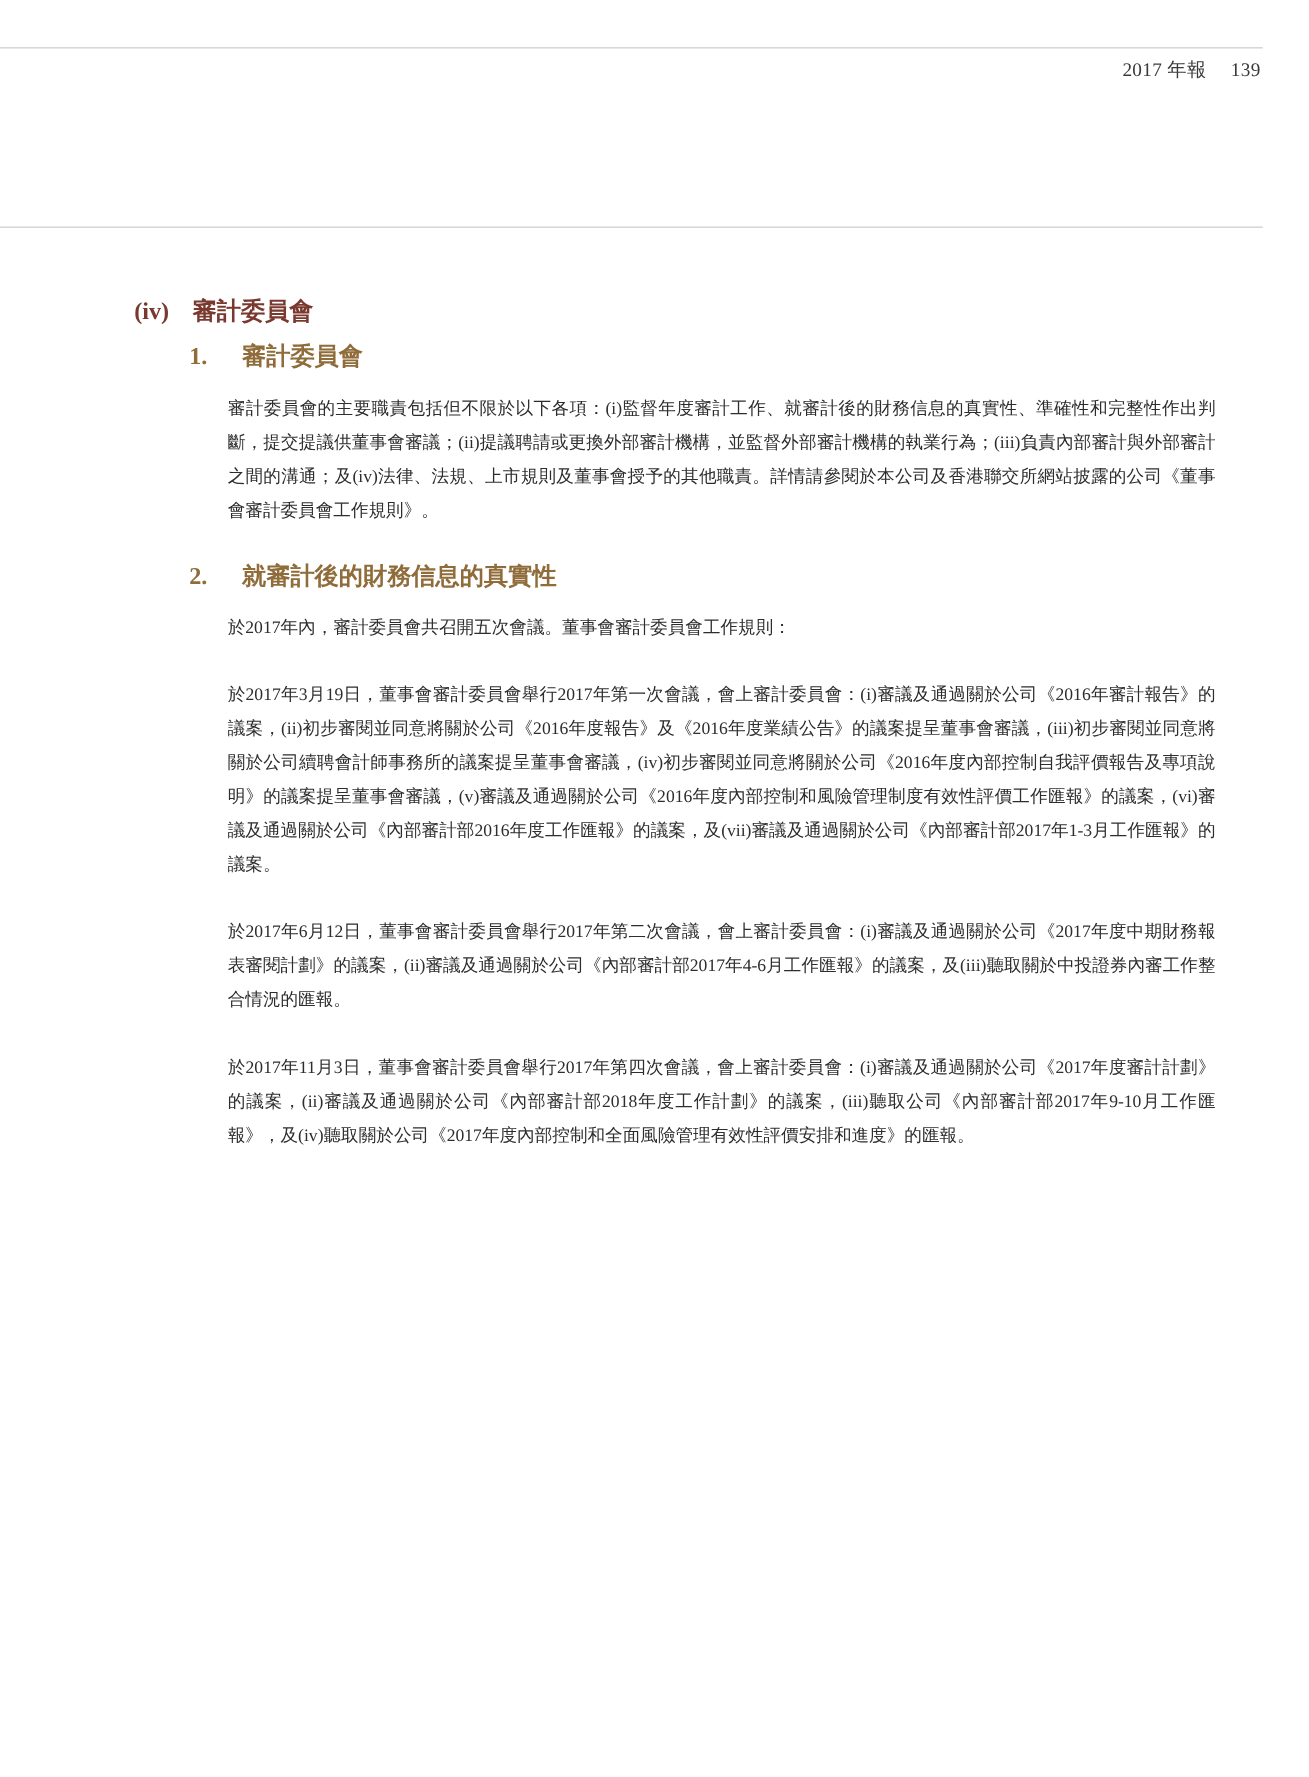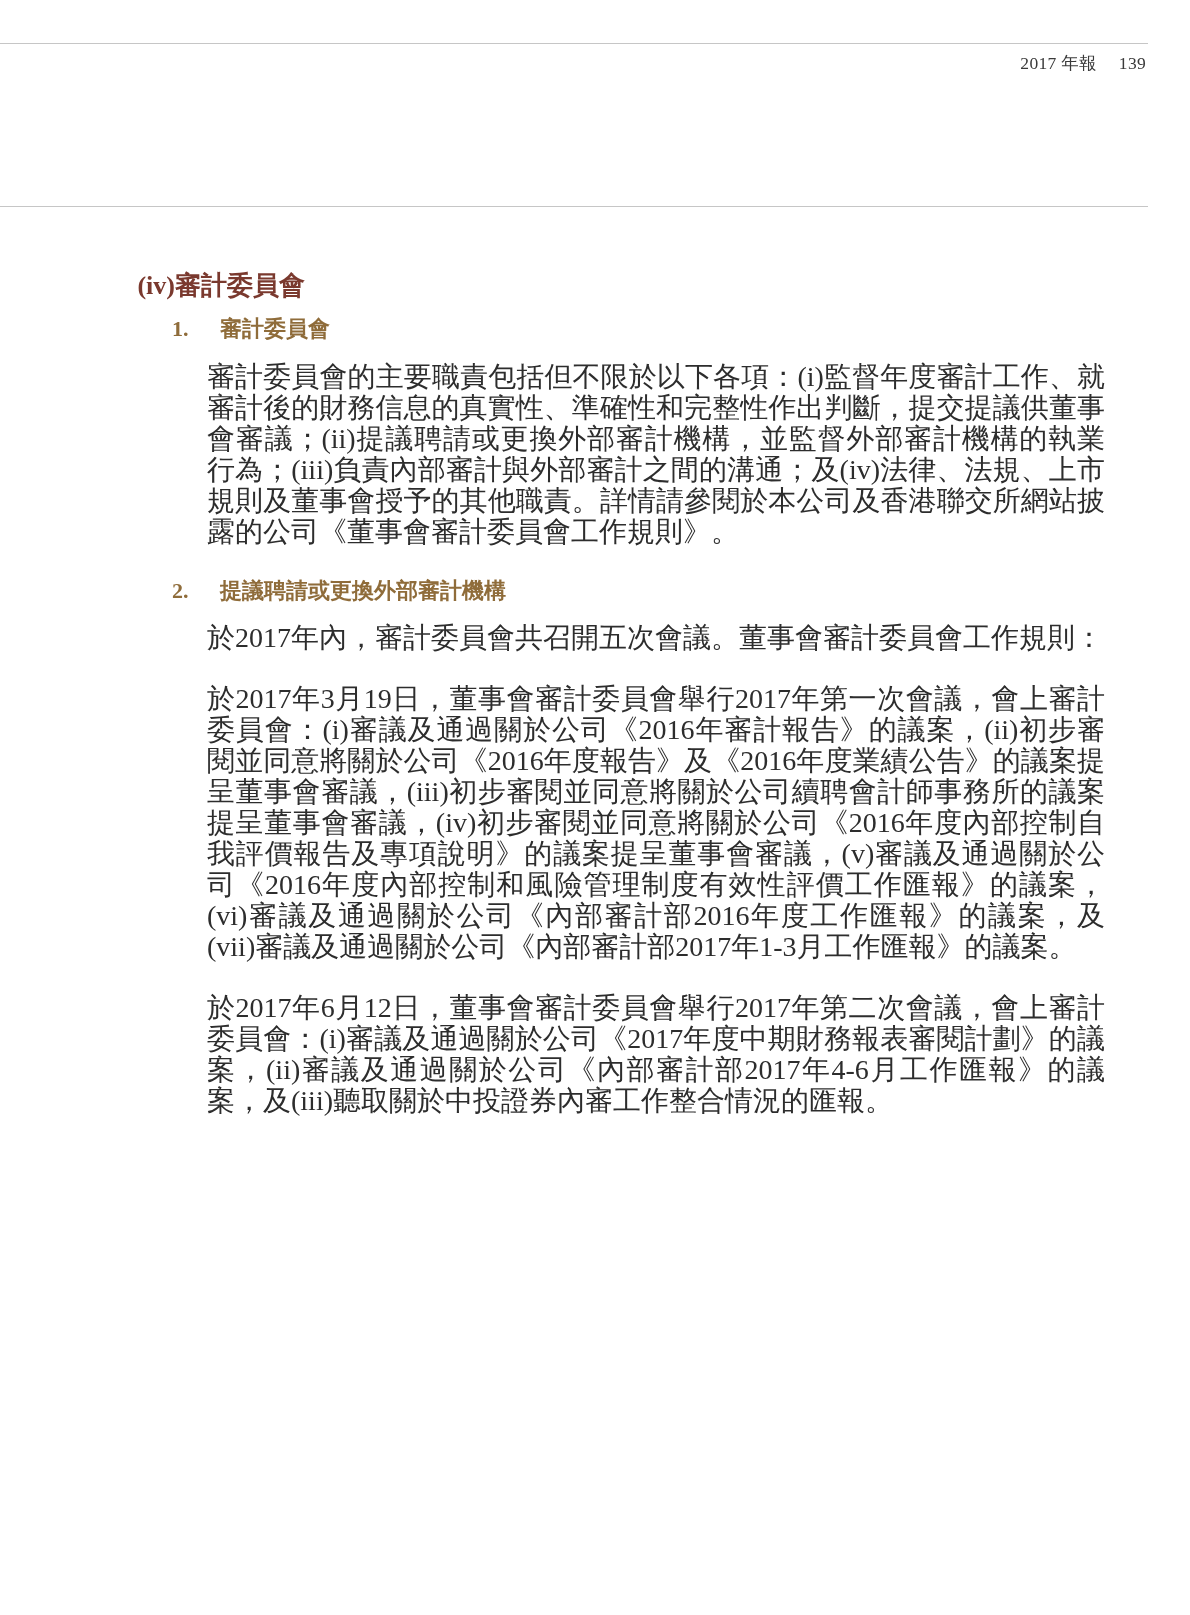--- a/index.html
+++ b/index.html
@@ -33,41 +33,40 @@
   .page-number { display: inline-block; margin-left: 22px; }
   .content {
     position: absolute;
     top: 270px;
     left: 122px;
     width: 983px;
     color: #2d2d2d;
   }
   .section-heading {
     margin: 0 0 10px 0;
-    font-size: 26px;
+    font-size: 22px;
     line-height: 1.2;
     font-weight: bold;
     color: #7a392e;
     display: flex;
-    text-align: right;
   }
   .section-marker { width: 53px; flex: 0 0 53px; }
   .sub-heading {
     margin: 14px 0 0 50px;
     font-size: 22px;
     line-height: 1.25;
     font-weight: bold;
     color: #8f6c3a;
     display: flex;
   }
   .sub-number { width: 48px; flex: 0 0 48px; }
   .body-para {
     margin: 18px 0 30px 85px;
     width: 898px;
-    font-size: 28px;
+    font-size: 16px;
     line-height: 31px;
     text-align: justify;
     color: #2d2d2d;
   }
 </style>
 </head>
 <body>
 
 <div class="page">
 
@@ -90,22 +89,23 @@
       <h3 class="sub-heading">
         <span class="sub-number">1.</span>
         <span class="sub-title">審計委員會</span>
       </h3>
       <p class="body-para">審計委員會的主要職責包括但不限於以下各項：(i)監督年度審計工作、就審計後的財務信息的真實性、準確性和完整性作出判斷，提交提議供董事會審議；(ii)提議聘請或更換外部審計機構，並監督外部審計機構的執業行為；(iii)負責內部審計與外部審計之間的溝通；及(iv)法律、法規、上市規則及董事會授予的其他職責。詳情請參閱於本公司及香港聯交所網站披露的公司《董事會審計委員會工作規則》。</p>
     </section>
 
     <section class="subsection">
       <h3 class="sub-heading">
         <span class="sub-number">2.</span>
-        <span class="sub-title">提議聘請或更換外部審計機構</span>
+        <span class="sub-title">就審計後的財務信息的真實性</span>
       </h3>
       <p class="body-para">於2017年內，審計委員會共召開五次會議。董事會審計委員會工作規則：</p>
       <p class="body-para">於2017年3月19日，董事會審計委員會舉行2017年第一次會議，會上審計委員會：(i)審議及通過關於公司《2016年審計報告》的議案，(ii)初步審閱並同意將關於公司《2016年度報告》及《2016年度業績公告》的議案提呈董事會審議，(iii)初步審閱並同意將關於公司續聘會計師事務所的議案提呈董事會審議，(iv)初步審閱並同意將關於公司《2016年度內部控制自我評價報告及專項說明》的議案提呈董事會審議，(v)審議及通過關於公司《2016年度內部控制和風險管理制度有效性評價工作匯報》的議案，(vi)審議及通過關於公司《內部審計部2016年度工作匯報》的議案，及(vii)審議及通過關於公司《內部審計部2017年1-3月工作匯報》的議案。</p>
       <p class="body-para">於2017年6月12日，董事會審計委員會舉行2017年第二次會議，會上審計委員會：(i)審議及通過關於公司《2017年度中期財務報表審閱計劃》的議案，(ii)審議及通過關於公司《內部審計部2017年4-6月工作匯報》的議案，及(iii)聽取關於中投證券內審工作整合情況的匯報。</p>
+      <p class="body-para">於2017年11月3日，董事會審計委員會舉行2017年第四次會議，會上審計委員會：(i)審議及通過關於公司《2017年度審計計劃》的議案，(ii)審議及通過關於公司《內部審計部2018年度工作計劃》的議案，(iii)聽取公司《內部審計部2017年9-10月工作匯報》，及(iv)聽取關於公司《2017年度內部控制和全面風險管理有效性評價安排和進度》的匯報。</p>
     </section>
 
   </main>
 
 </div>
 
 </body></html>

